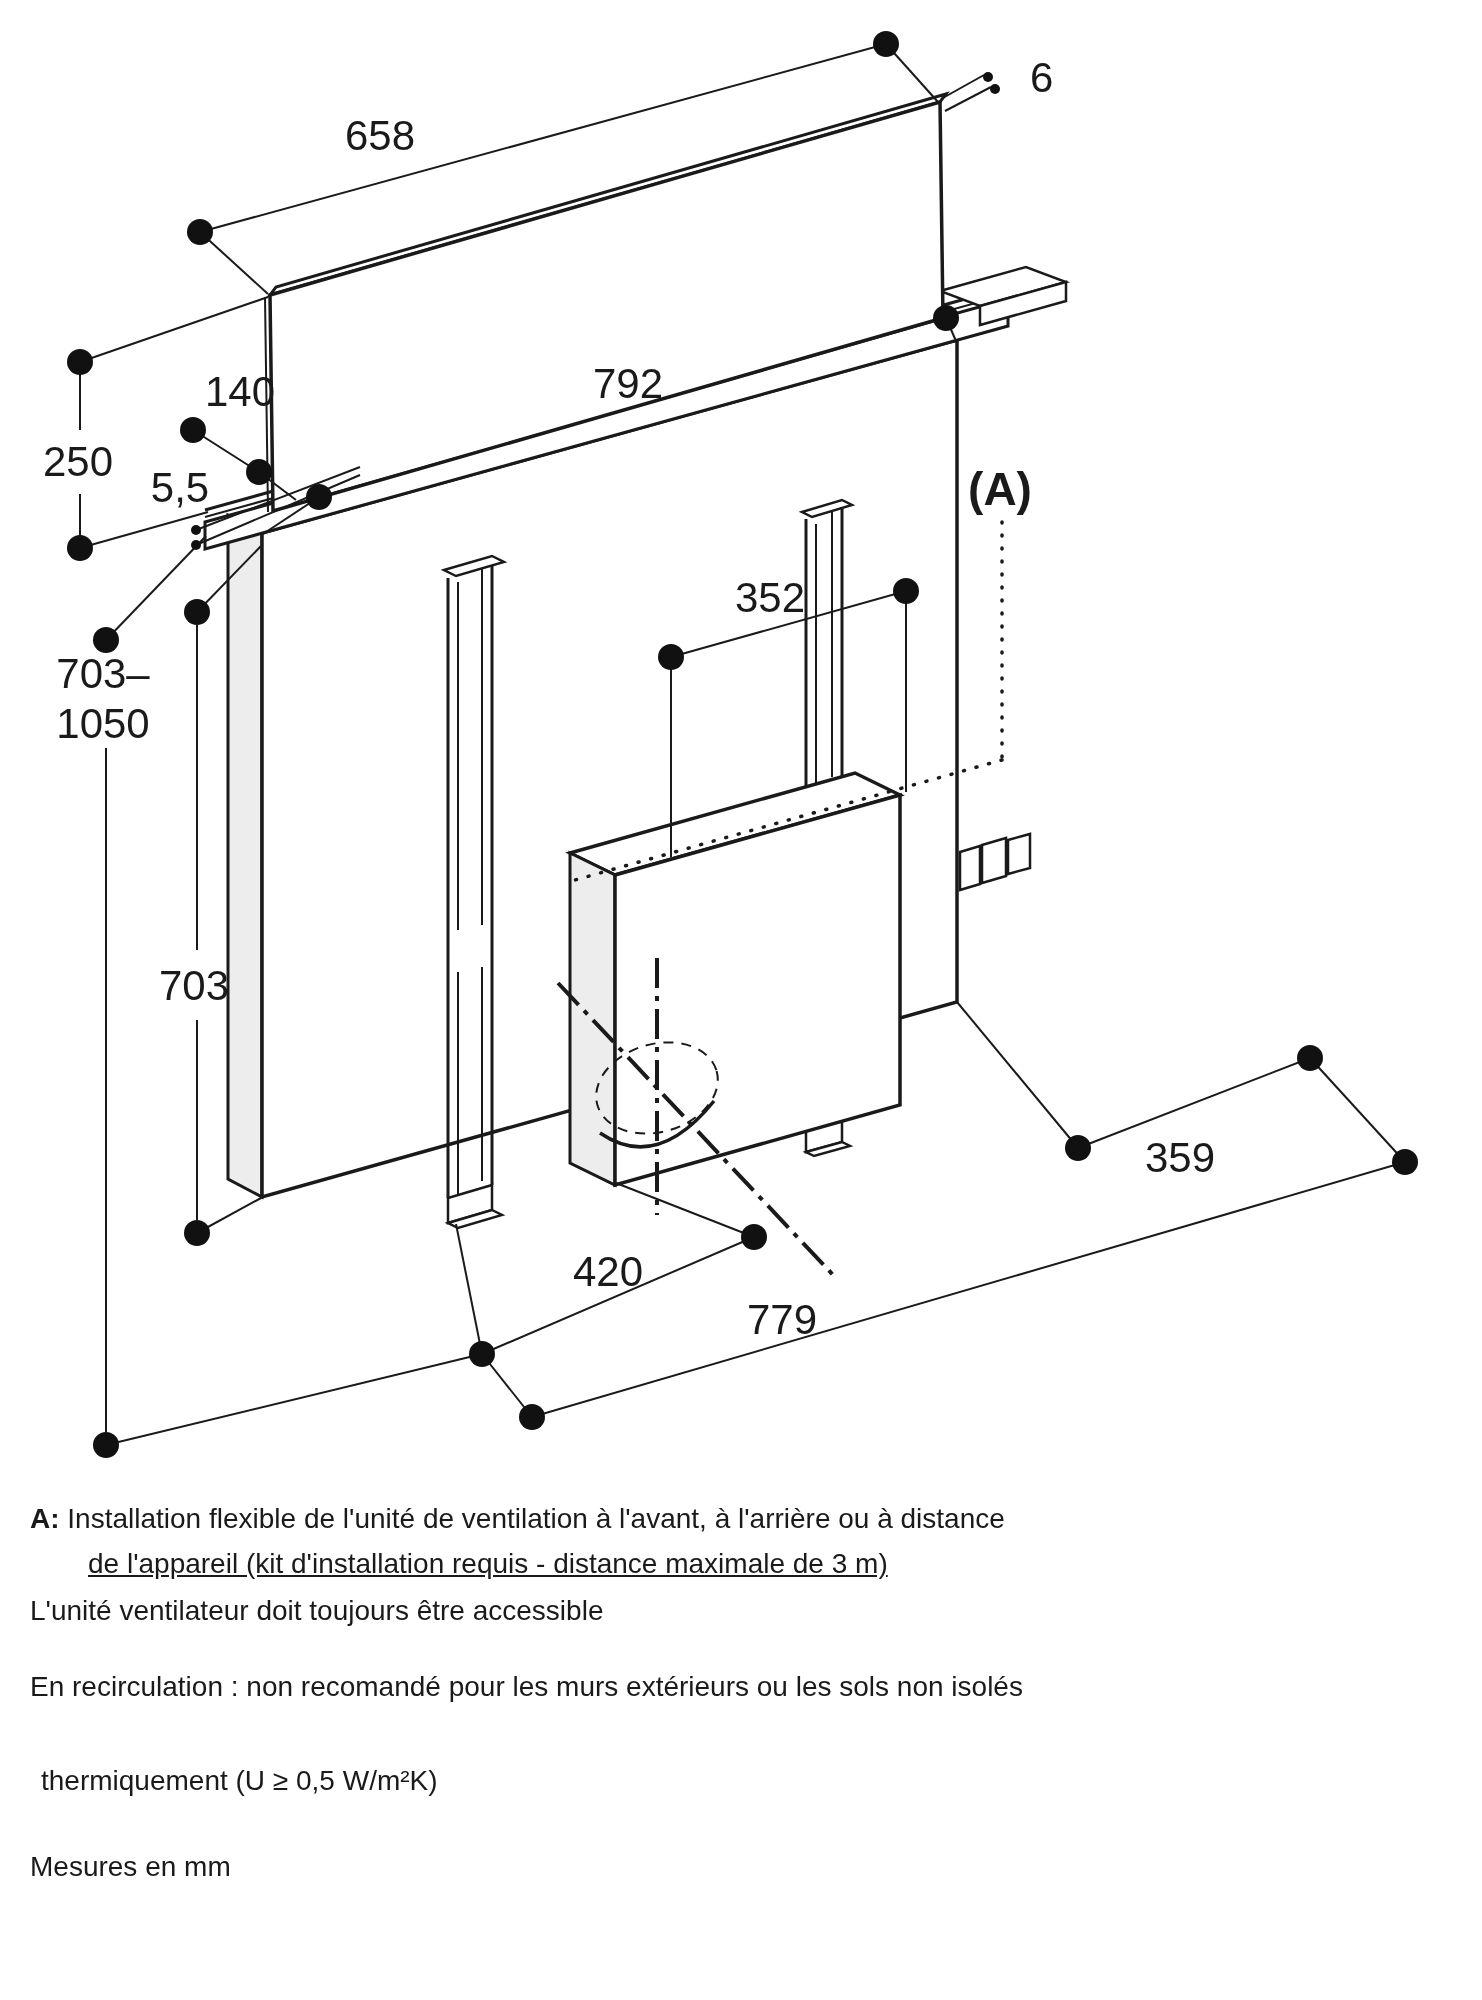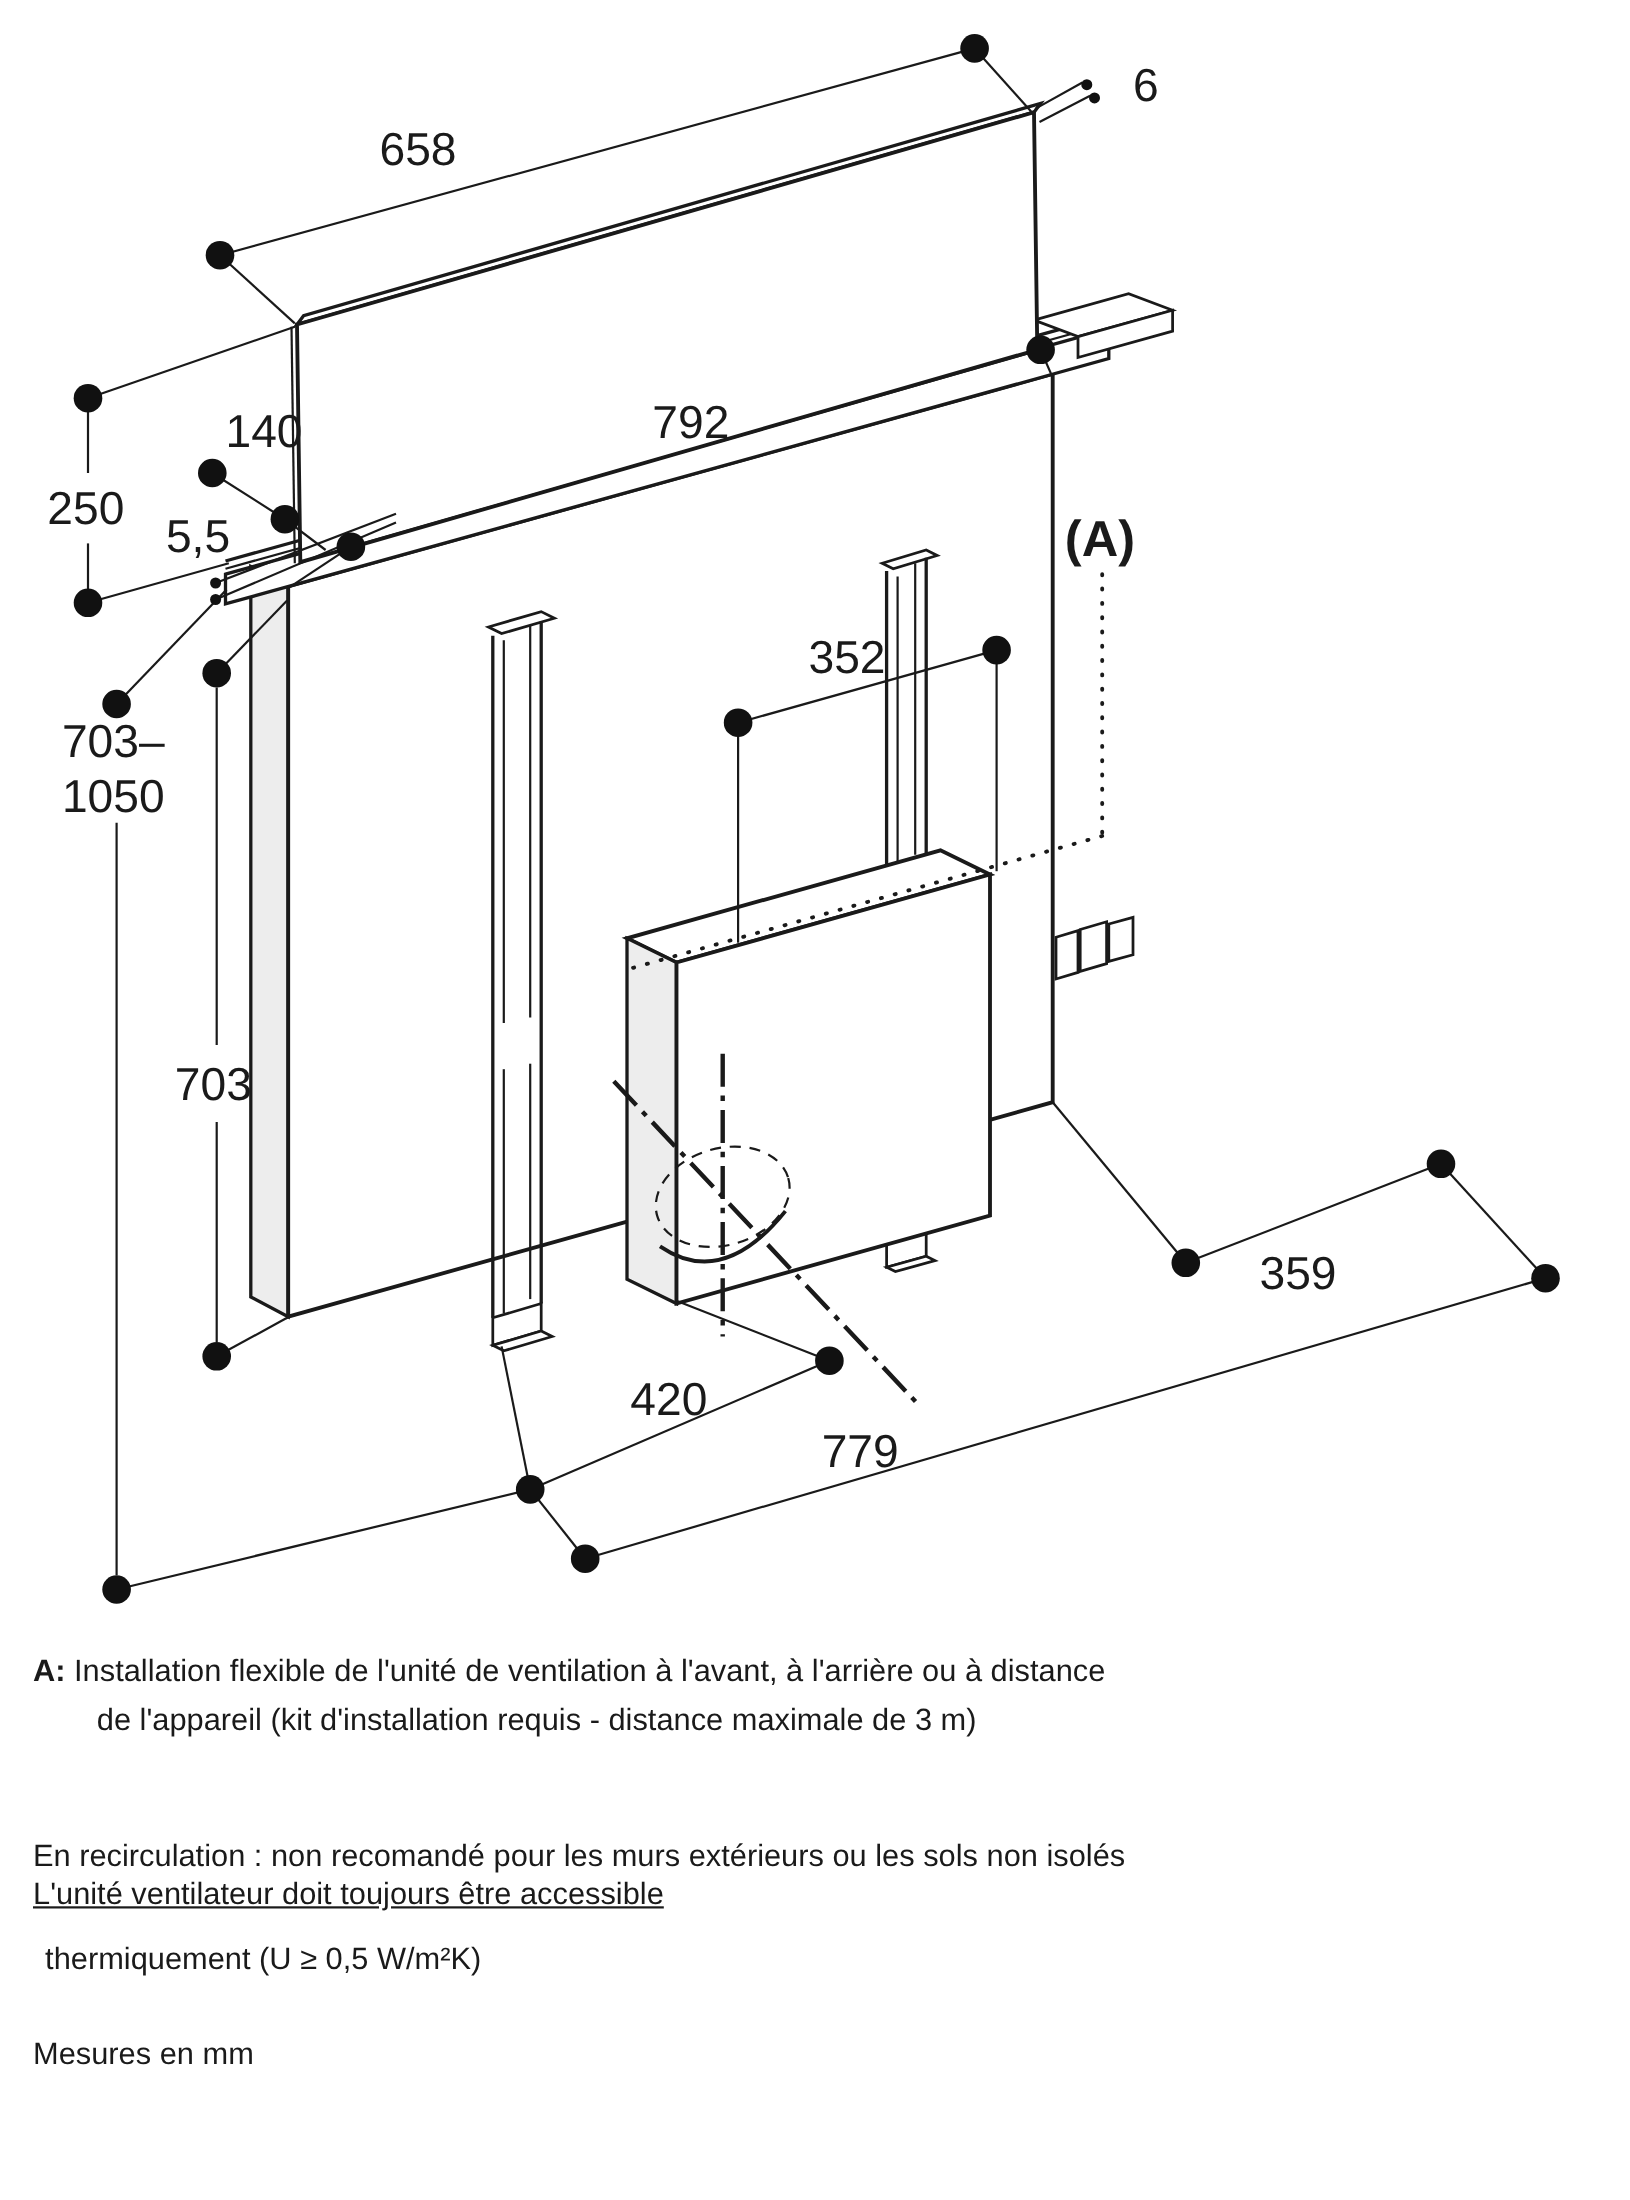--- a/index.html
+++ b/index.html
@@ -188,18 +188,18 @@
     <text class="dim-label" x="782" y="1334" text-anchor="middle">779</text>
   </g>
 </svg>
 </div>
 
 <div class="notes">
   <div class="note-line" style="left:30px; top:1496px;">
     <span class="note-prefix">A:</span>
     <span>Installation flexible de l'unité de ventilation à l'avant, à l'arrière ou à distance</span>
   </div>
-  <div class="note-line" style="left:88px; top:1541px;">de l'appareil (kit d'installation requis - distance maximale de 3 m)</div>
-  <div class="note-line" style="left:30px; top:1699px;text-decoration:underline;">L'unité ventilateur doit toujours être accessible</div>
+  <div class="note-line" style="left:88px; top:1541px;text-decoration:underline;">de l'appareil (kit d'installation requis - distance maximale de 3 m)</div>
+  <div class="note-line" style="left:30px; top:1588px;">L'unité ventilateur doit toujours être accessible</div>
   <div class="note-line" style="left:30px; top:1664px;">En recirculation : non recomandé pour les murs extérieurs ou les sols non isolés</div>
   <div class="note-line" style="left:30px; top:1758px;margin-left:11px;">thermiquement (U ≥ 0,5 W/m²K)</div>
   <div class="note-line" style="left:30px; top:1844px;text-align:center;">Mesures en mm</div>
 </div>
 
 </body></html>

